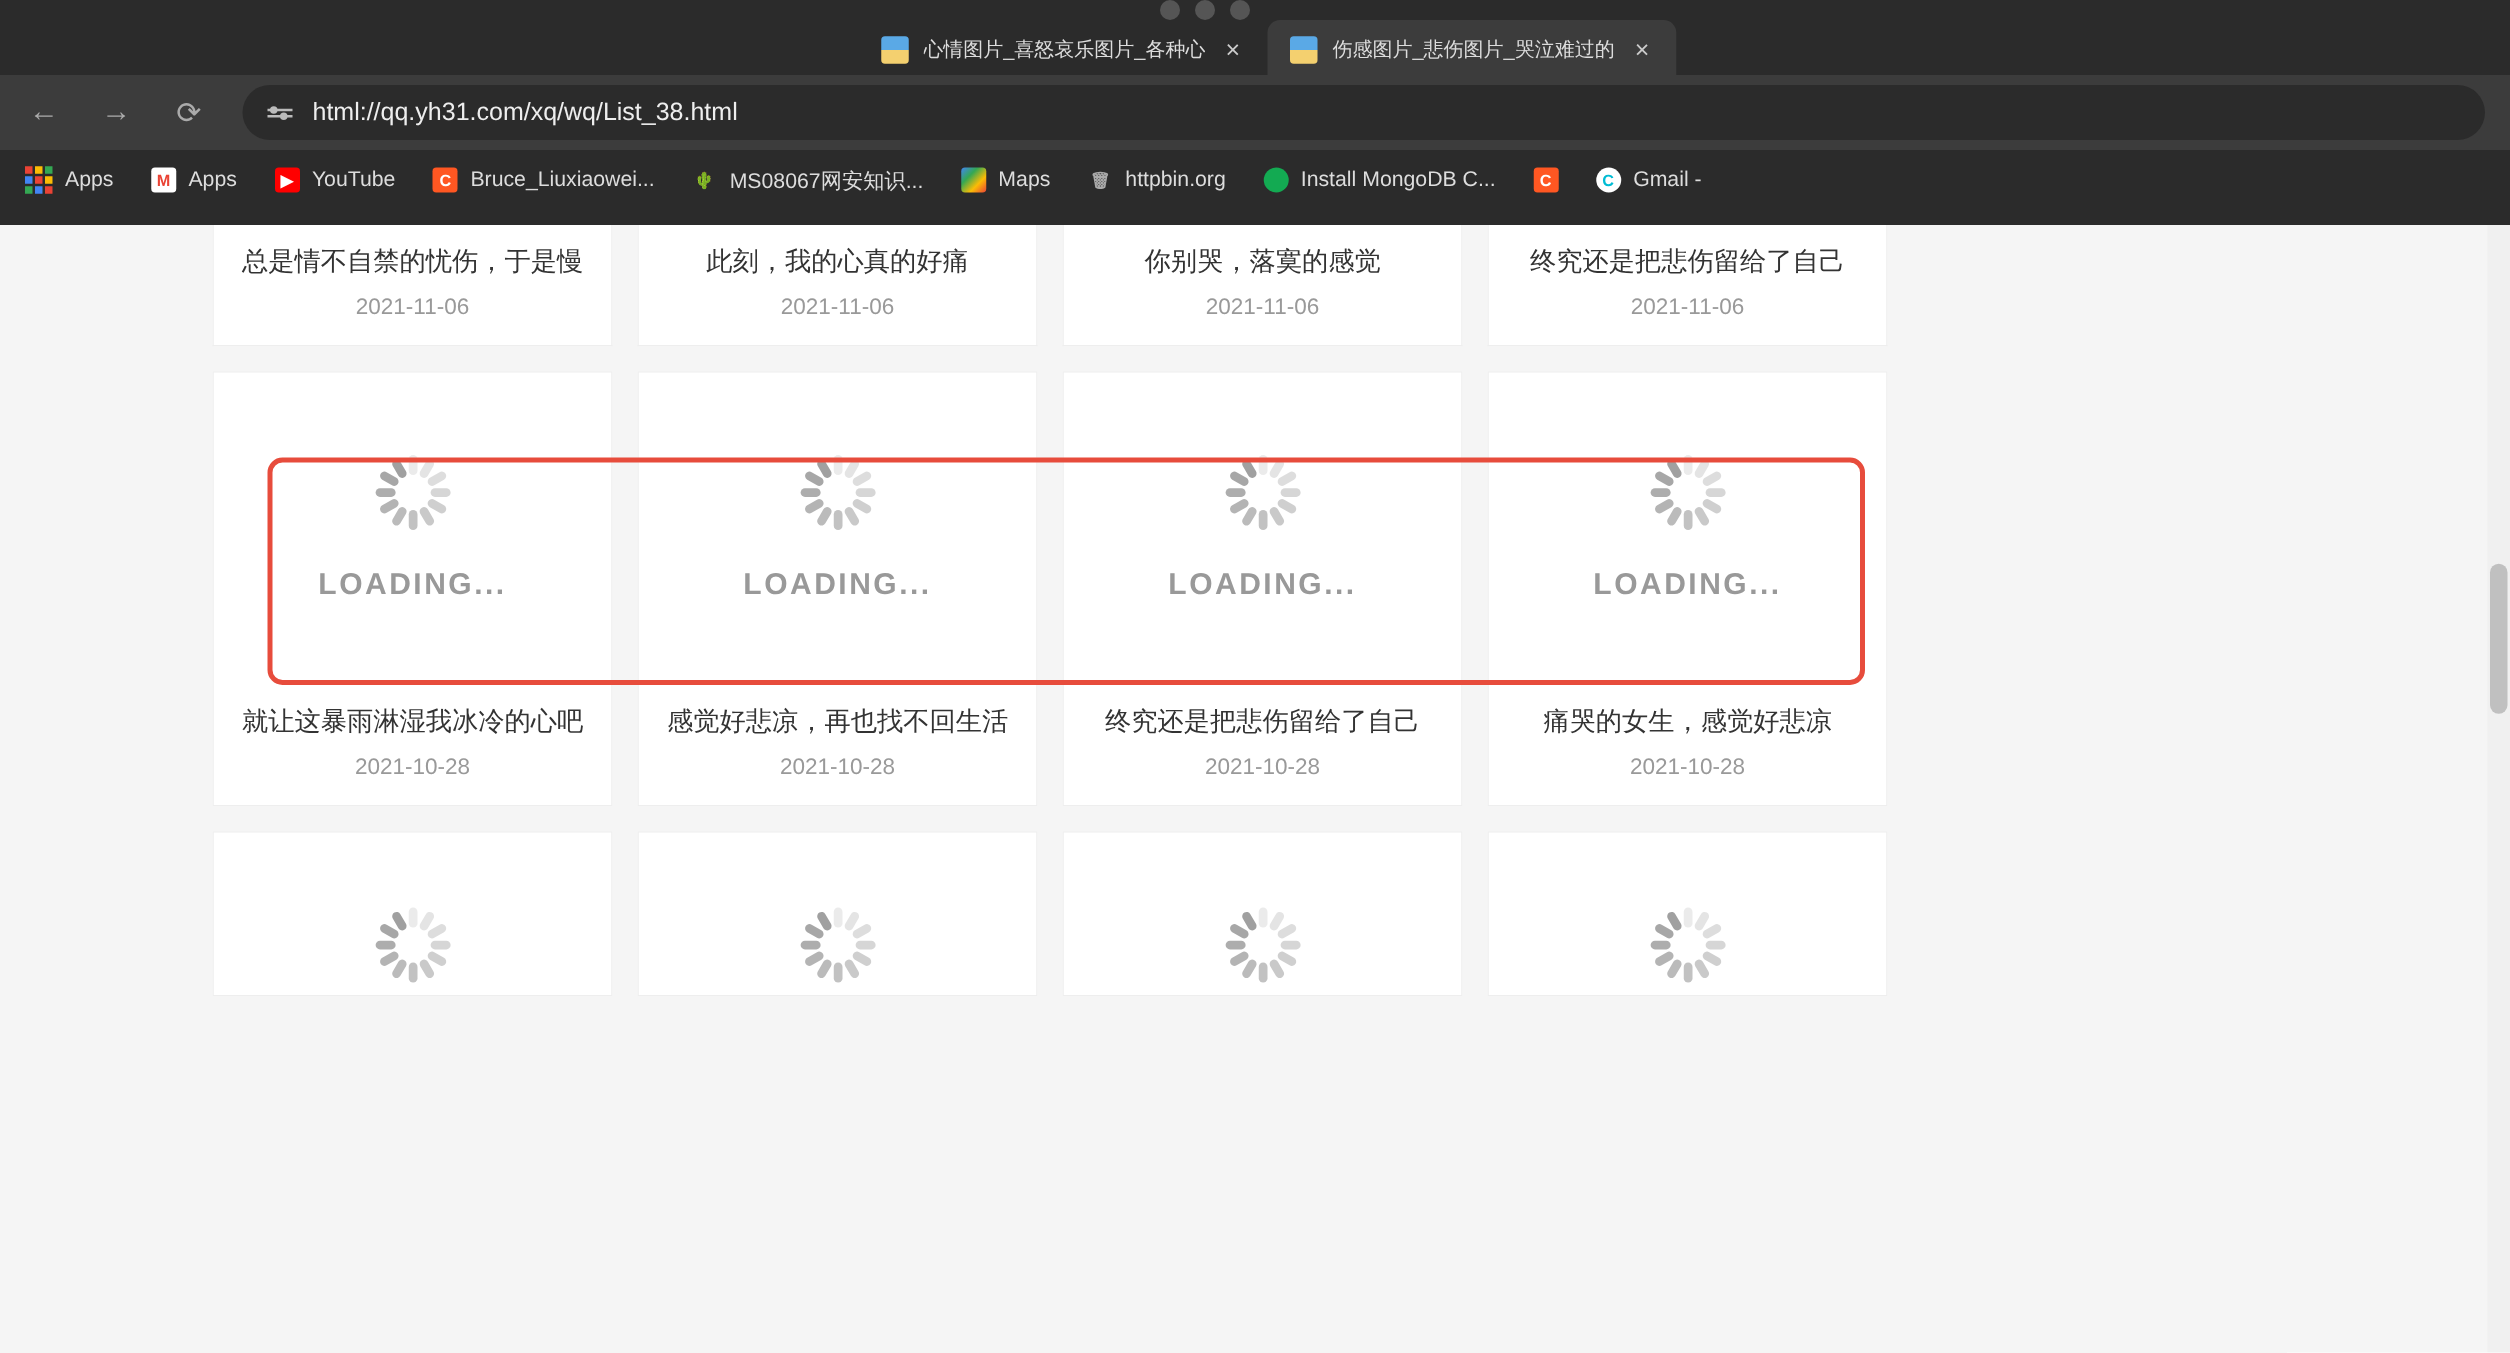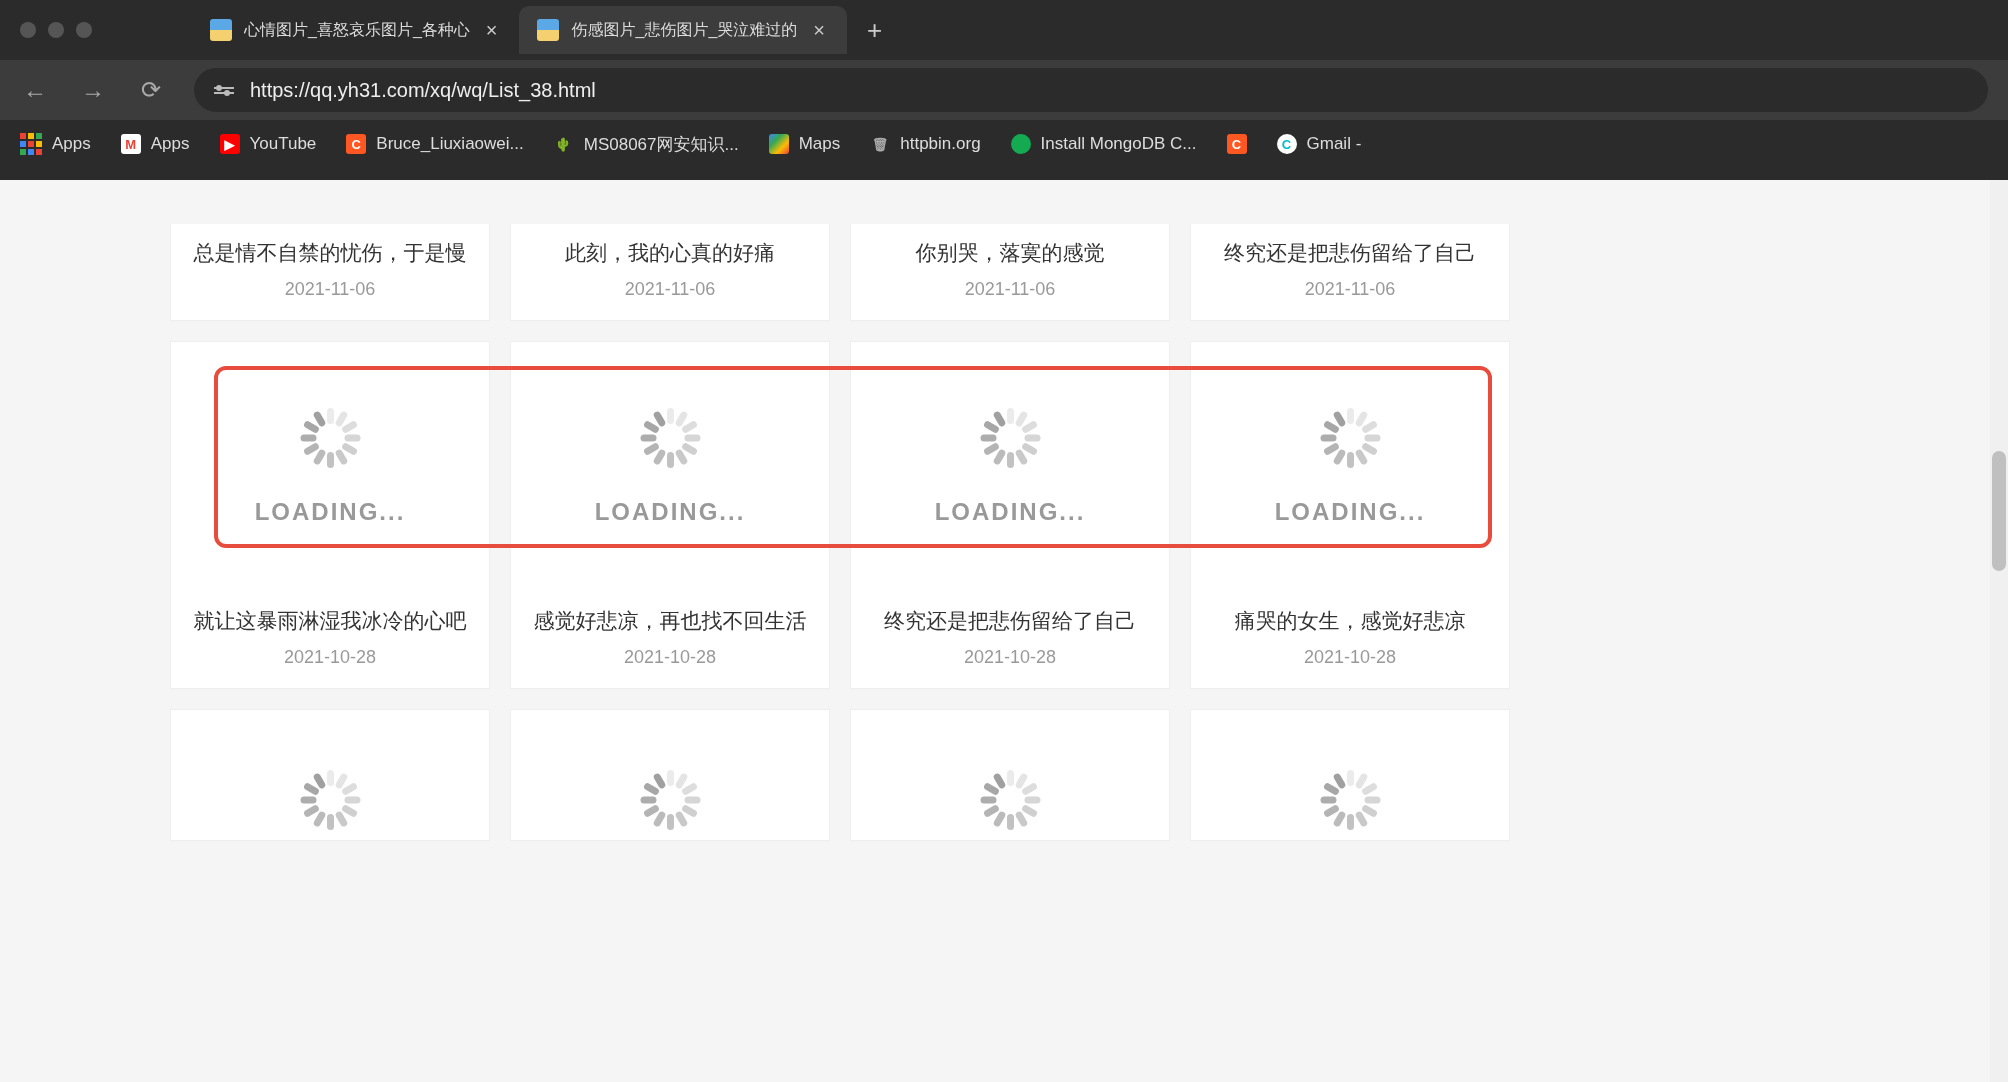--- a/index.html
+++ b/index.html
@@ -16,20 +16,21 @@
       background: #2b2b2b;
       height: 180px;
       color: #e0e0e0;
     }
     
     .title-bar {
       display: flex;
       align-items: center;
       height: 60px;
       padding-left: 20px;
+      flex-direction: column;
     }
     
     .traffic-lights {
       display: flex;
       gap: 12px;
       margin-right: 100px;
     }
     
     .traffic-light {
       width: 16px;
@@ -235,21 +236,20 @@
     }
     
     .card {
       background: #fff;
       border: 1px solid #eee;
       width: 320px;
     }
     
     .card.top-row {
       border-top: none;
-      margin-top: 44px;
     }
     
     .card-img {
       height: 250px;
       display: flex;
       flex-direction: column;
       align-items: center;
       justify-content: center;
       gap: 30px;
     }
@@ -341,21 +341,21 @@
     <div class="nav-btn">←</div>
     <div class="nav-btn">→</div>
     <div class="nav-btn">⟳</div>
     <div class="address-bar">
       <div class="site-controls">
         <div class="settings-sliders">
           <div class="slider-line s1"></div>
           <div class="slider-line s2"></div>
         </div>
       </div>
-      <div class="url">https://qq.yh31.com/xq/wq/List_38.html</div>
+      <div class="url">html://qq.yh31.com/xq/wq/List_38.html</div>
     </div>
   </div>
 
   <div class="bookmarks-bar" id="bookmarks">
       <div class="bookmark">
         <div class="apps-icon">
           <span></span>
           <span></span>
           <span></span>
           <span></span>

